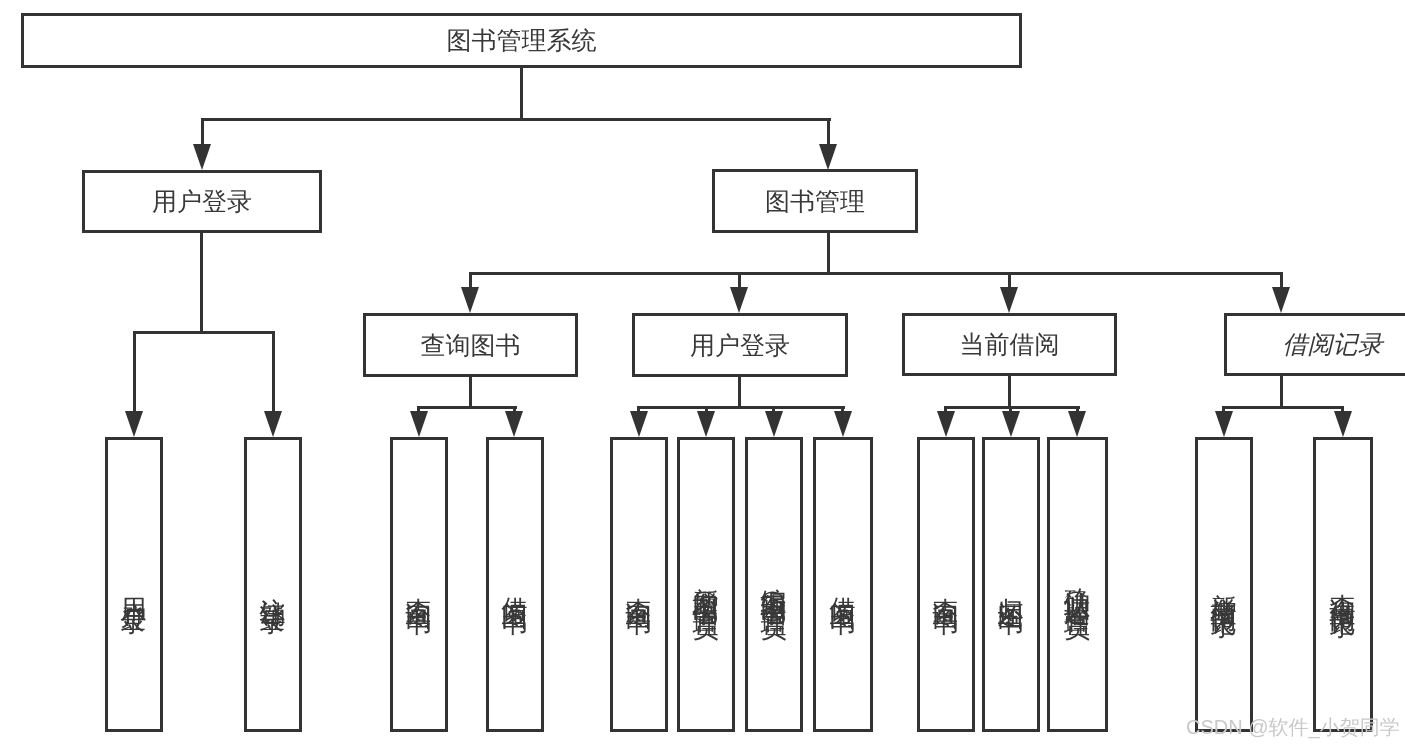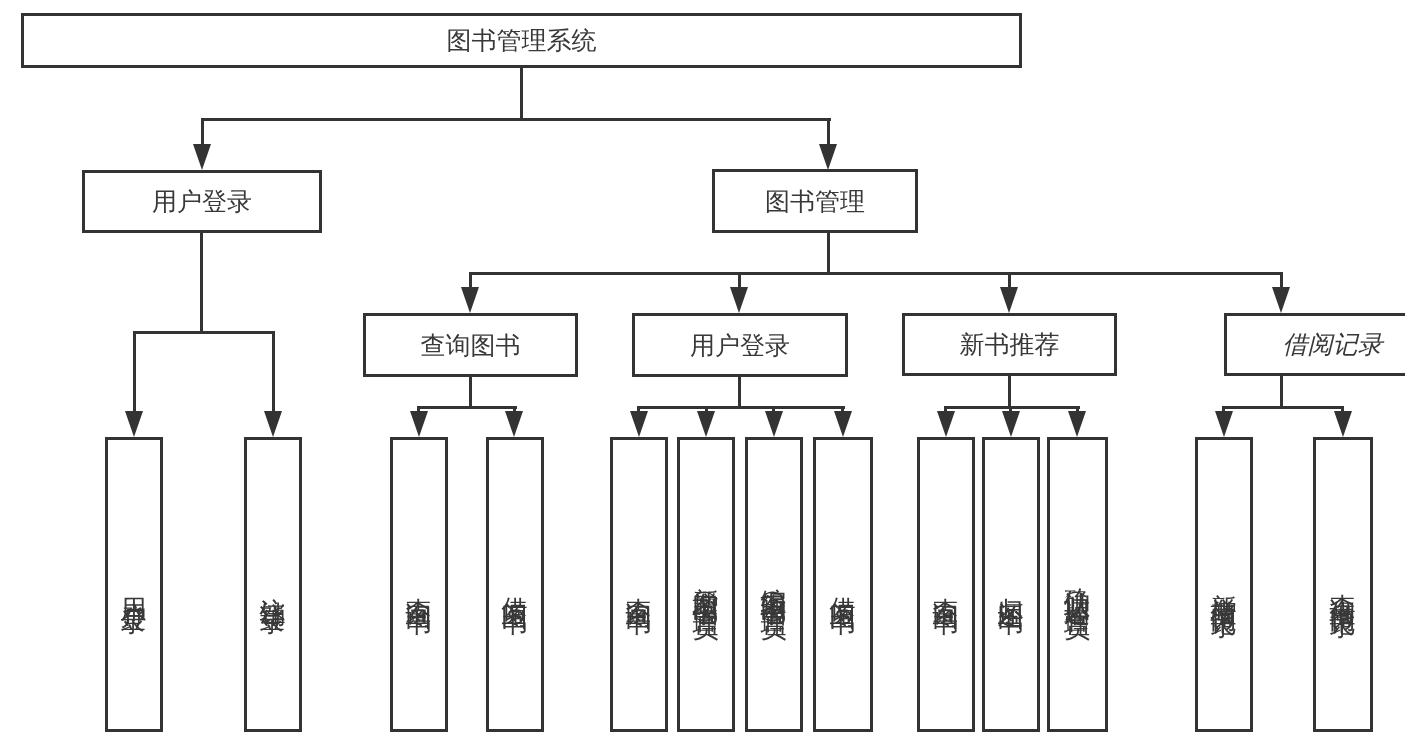--- a/index.html
+++ b/index.html
@@ -135,21 +135,21 @@
     <span>图书管理</span>
   </div>
 
   <div class="box" style="left:363px;top:313px;width:215px;height:64px;">
     <span>查询图书</span>
   </div>
   <div class="box" style="left:632px;top:313px;width:216px;height:64px;">
     <span>用户登录</span>
   </div>
   <div class="box" style="left:902px;top:313px;width:215px;height:63px;">
-    <span>新书推荐</span>
+    <span>当前借阅</span>
   </div>
   <div class="box" style="left:1224px;top:313px;width:217px;height:63px;font-style:italic;">
     <span>借阅记录</span>
   </div>
 
   <div class="vbox" style="left:105px;top:437px;width:58px;height:295px;">
     <span>用户登录</span>
   </div>
   <div class="vbox" style="left:244px;top:437px;width:58px;height:295px;">
     <span>注销登录</span>
@@ -185,14 +185,15 @@
     <span>确认归还（管理员）</span>
   </div>
 
   <div class="vbox" style="left:1195px;top:437px;width:58px;height:295px;">
     <span>新增借阅记录</span>
   </div>
   <div class="vbox" style="left:1313px;top:437px;width:60px;height:295px;">
     <span>查询借阅记录</span>
   </div>
 
+  <div class="wm">CSDN @软件_小贺同学</div>
 
 </div>
 
 </body></html>

